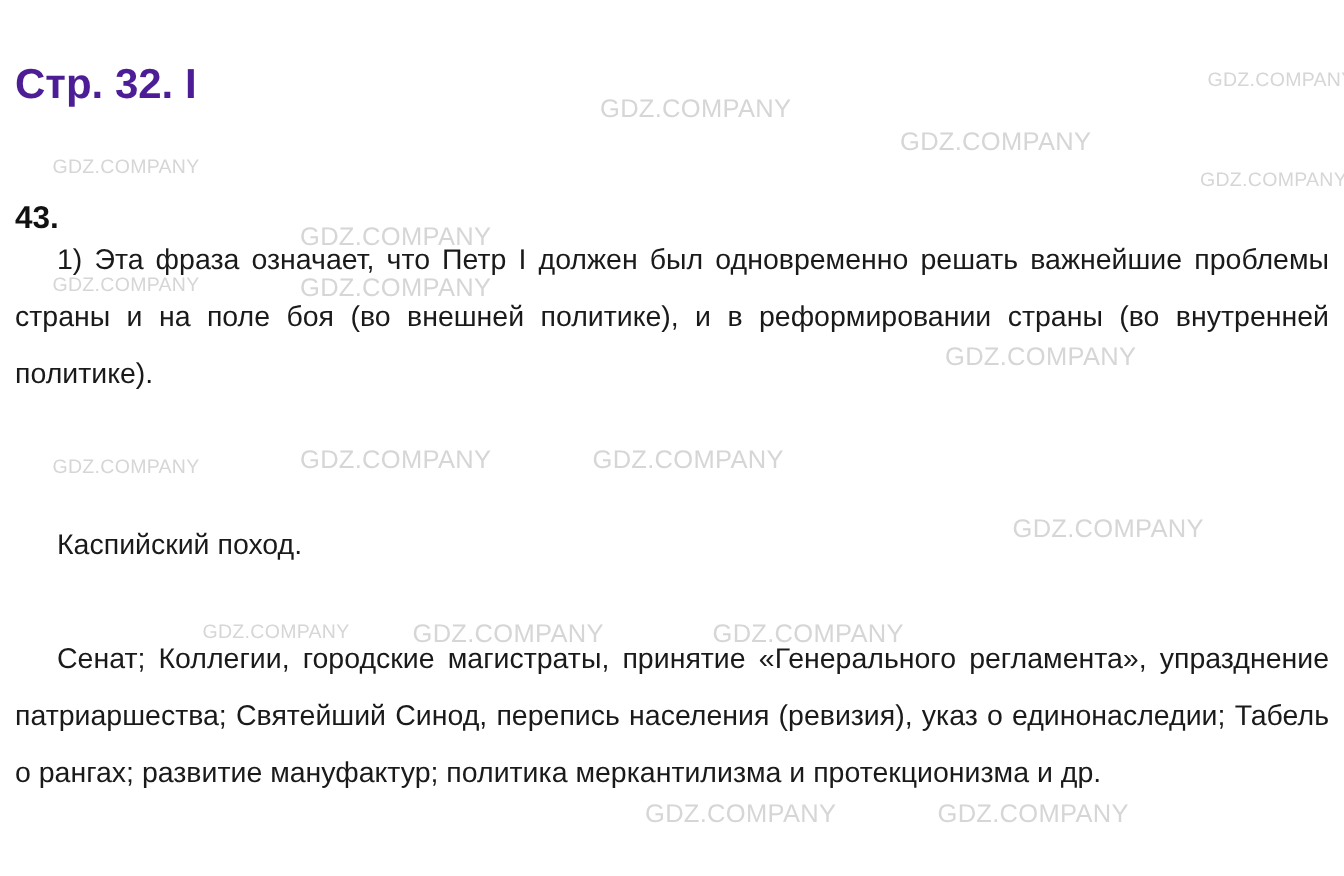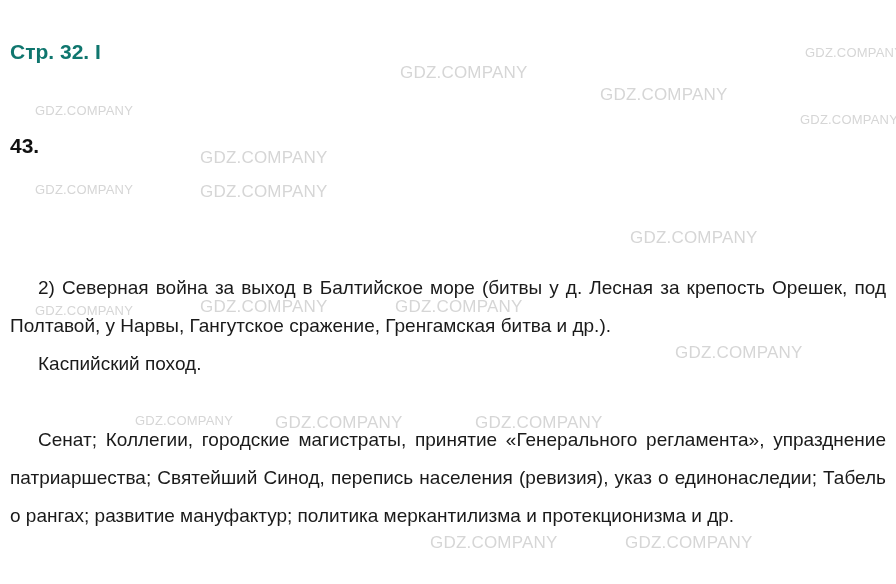--- a/index.html
+++ b/index.html
@@ -17,23 +17,23 @@
   }
   .page {
     position: relative;
     width: 896px;
     height: 584px;
   }
   .page-label {
     position: absolute;
     left: 10px;
     top: 40px;
-    font-size: 21px;
+    font-size: 28px;
     font-weight: bold;
-    color: #0f766e;
+    color: #4c1d95;
   }
   .task-number {
     position: absolute;
     left: 10px;
     top: 118px;
     font-size: 21px;
     font-weight: bold;
     color: #111;
     margin-top: 16px;
   }
@@ -85,20 +85,20 @@
       <div class="wm big" style="left: 275px; top: 413px; color: rgb(214, 214, 214);">GDZ.COMPANY</div>
       <div class="wm big" style="left: 475px; top: 413px; color: rgb(214, 214, 214);">GDZ.COMPANY</div>
       <div class="wm big" style="left: 430px; top: 533px; color: rgb(214, 214, 214);">GDZ.COMPANY</div>
       <div class="wm big" style="left: 625px; top: 533px; color: rgb(214, 214, 214);">GDZ.COMPANY</div>
     </div>
 
   <div class="page-label">Стр. 32. I</div>
 
   <div class="task-number">43.</div>
 
+  <div class="para justified" style="left:10px; top:155px; width:876px; text-indent:28px;">1) Эта фраза означает, что Петр I должен был одновременно решать важнейшие проблемы страны и на поле боя (во внешней политике), и в реформировании страны (во внутренней политике).</div>
 
-  <div class="para justified" style="left:10px; top:269px; width:876px; text-indent:28px;">2) Северная война за выход в Балтийское море (битвы у д. Лесная за крепость Орешек, под Полтавой, у Нарвы, Гангутское сражение, Гренгамская битва и др.).</div>
 
   <div class="para" style="left:10px; top:345px; width:876px; text-indent:28px; line-height:38px;">Каспийский поход.</div>
 
   <div class="para justified" style="left:10px; top:421px; width:876px; text-indent:28px;">Сенат; Коллегии, городские магистраты, принятие «Генерального регламента», упразднение патриаршества; Святейший Синод, перепись населения (ревизия), указ о единонаследии; Табель о рангах; развитие мануфактур; политика меркантилизма и протекционизма и др.</div>
 
 </div>
 
 </body></html>

